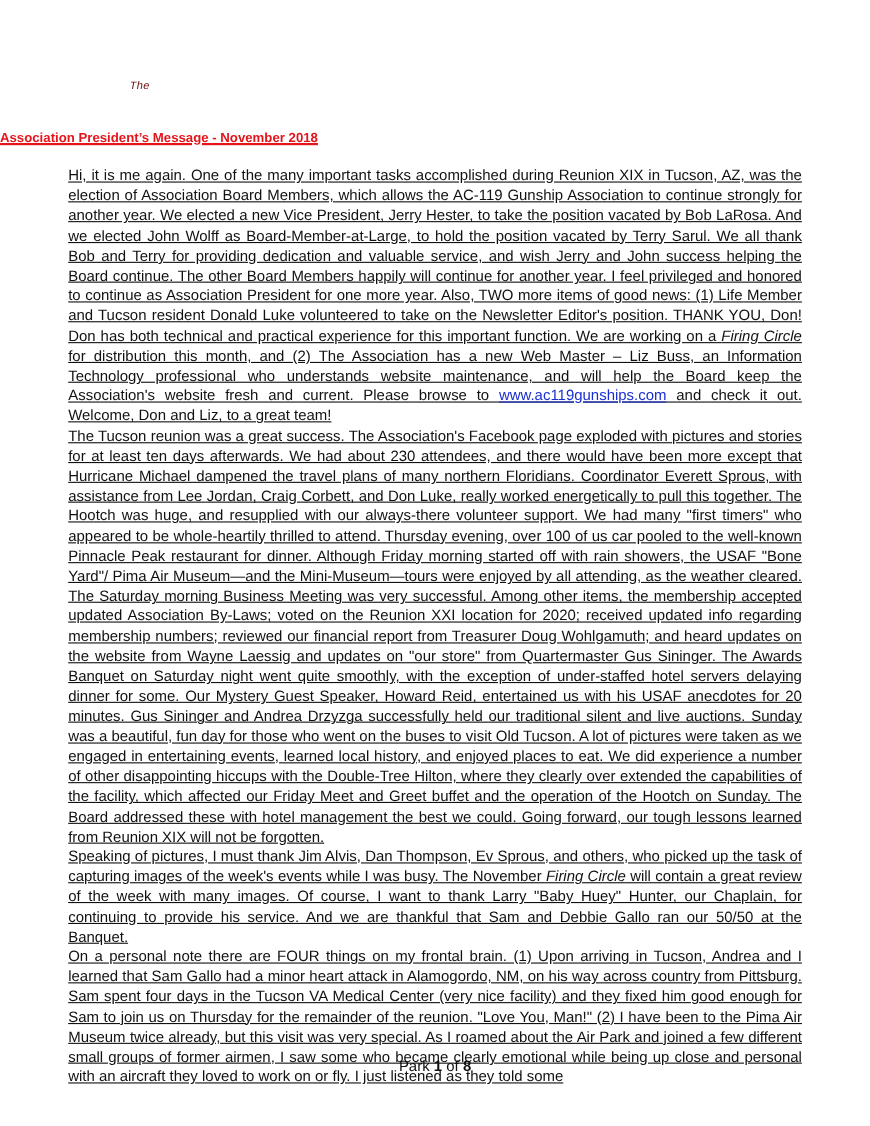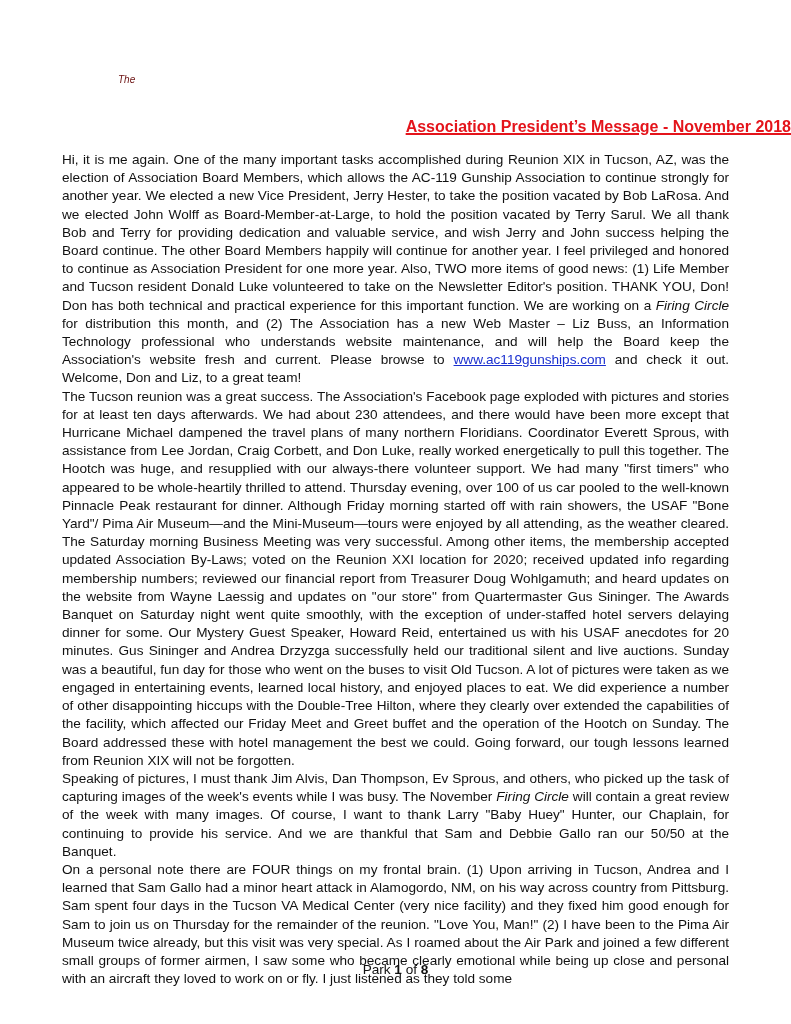--- a/index.html
+++ b/index.html
@@ -1,28 +1,28 @@
 <!DOCTYPE html>
 <html><head>
 <meta charset="utf-8">
 <style>
   html, body { margin: 0; padding: 0; background: #ffffff; }
   body { width: 791px; height: 1024px; position: relative; overflow: hidden; font-family: "Liberation Sans", sans-serif; color: #111; }
   .header { position: absolute; left: 0; top: 52px; width: 791px; height: 70px; }
   .logo-assoc { position: absolute; left: 118px; top: 18px; width: 280px; height: 46px; }
-  .logo-assoc .the { position: absolute; left: 0; top: 4px; font-family: Liberation Sans, sans-serif; font-size: 10px; color: #6b1010; font-style: italic; }
+  .logo-assoc .the { position: absolute; left: 0; top: 4px; font-family: Liberation Mono, monospace; font-size: 10px; color: #6b1010; font-style: italic; }
   .logo-assoc .big { position: absolute; left: 42px; top: 0px; font-family: "Liberation Sans", sans-serif; font-weight: bold; font-size: 24px; color: #1a1a1a; letter-spacing: 0.2px; }
   .logo-assoc .script { position: absolute; left: 10px; top: 18px; font-family: "Liberation Serif", serif; font-style: italic; font-size: 30px; color: #8b1414; letter-spacing: 2px; opacity: 0.85; text-shadow: 1px 1px 1px #999; }
   .logo-firing { position: absolute; left: 430px; top: 4px; width: 260px; height: 60px; }
   .logo-firing .firing { position: absolute; left: 4px; top: 0px; font-family: "Liberation Serif", serif; font-style: italic; font-weight: bold; font-size: 40px; color: #d23a2a; letter-spacing: 2px; }
   .logo-firing .circle { position: absolute; left: 0px; top: 32px; font-family: "Liberation Sans", sans-serif; font-size: 19px; color: #7a6a74; }
   .logo-firing svg { position: absolute; left: 150px; top: 0px; }
-  .title { position: absolute; left: 0; width: 791px; top: 118px; text-align: right; font-weight: bold; font-size: 16px; color: #e4141b; }
+  .title { position: absolute; left: 0; width: 791px; top: 118px; text-align: left; font-weight: bold; font-size: 12px; color: #e4141b; }
   .title span { text-decoration: underline; text-decoration-thickness: 2px; }
-  .body { position: absolute; left: 62px; top: 151px; width: 667px; font-size: 13.6px; line-height: 18.2px; text-align: justify; }
+  .body { position: absolute; left: 62px; top: 151px; width: 667px; font-size: 13.6px; line-height: 18.2px; text-align: justify; text-decoration: underline; }
   .body p { margin: 0; }
   .body a { color: #1a2fd0; text-decoration: underline; }
   .footer { position: absolute; left: 0; width: 791px; top: 962px; text-align: center; font-size: 13.6px; }
   .footer b { font-weight: bold; }
 </style>
 </head>
 <body>
 
 <div class="header">
   <div class="logo-assoc">

